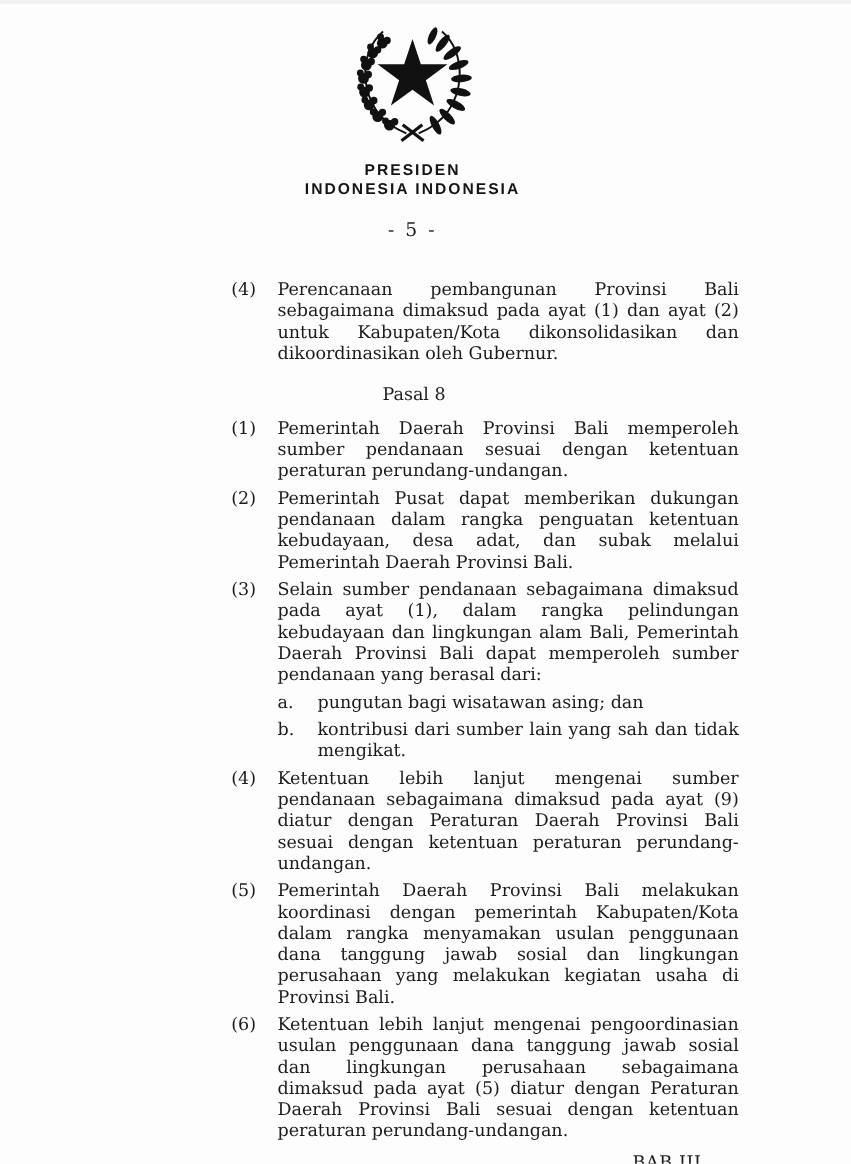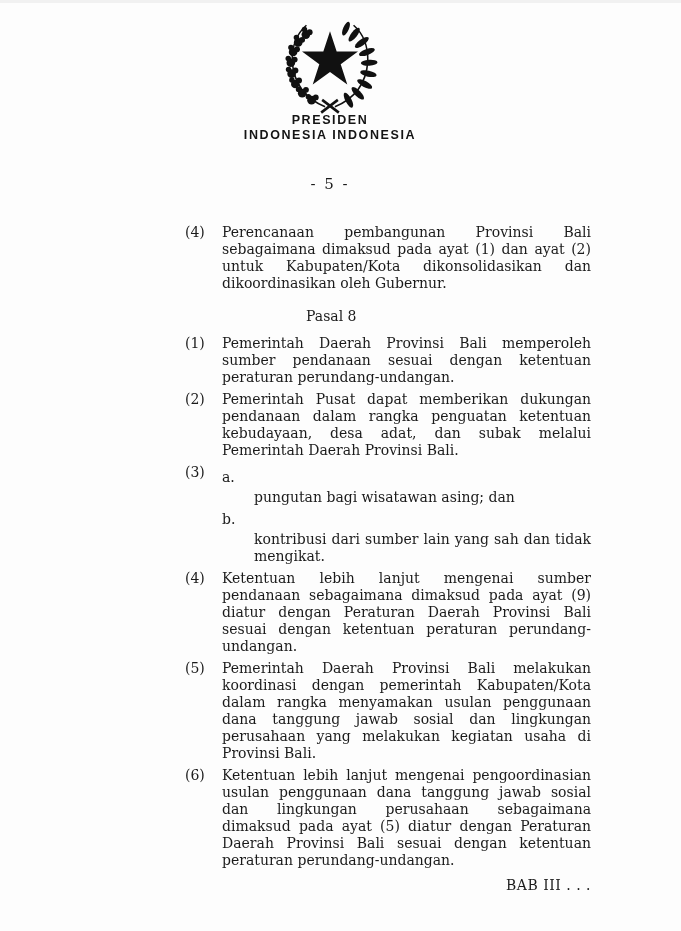--- a/index.html
+++ b/index.html
@@ -18,21 +18,21 @@
     box-sizing: border-box;
   }
   .emblem {
     position: absolute;
     left: 276px; top: 13px;
     width: 108px; height: 99px;
   }
   .emblem svg { width: 108px; height: 99px; display: block; }
   .letterhead {
     position: absolute;
-    top: 110px; left: 330px;
+    top: 126px; left: 330px;
     transform: translateX(-50%);
     text-align: center;
     font-family: "Liberation Sans", sans-serif;
     font-weight: bold;
     font-size: 12.5px;
     line-height: 14.5px;
     letter-spacing: 1.6px;
     white-space: nowrap;
     color: #141414;
   }
@@ -55,21 +55,21 @@
   .clause { display: flex; margin-bottom: 5px; }
   .clause .marker { flex: 0 0 37px; text-align: left; }
   .clause .body { flex: 1; }
   .section-heading {
     width: fit-content;
     margin: 16px 16px 10px 121px;
     text-align: left;
   }
   .subclause { display: flex; margin-top: 5px; }
   .subclause .smarker { flex: 0 0 32px; }
-  .subclause .sbody { flex: 1; margin-top: 20px; }
+  .subclause .sbody { flex: 1; }
   .italic { }
   .footer-continuation {
     text-align: right;
     margin-top: 8px;
     letter-spacing: 0.5px;
   }
 </style>
 </head>
 <body>
 
@@ -148,20 +148,21 @@
     </div>
 
     <div class="clause">
       <div class="marker">(2)</div>
       <div class="body"><span>Pemerintah Pusat dapat memberikan dukungan pendanaan dalam rangka penguatan ketentuan kebudayaan, desa adat, dan </span><span class="italic">subak</span><span> melalui Pemerintah Daerah Provinsi Bali.</span></div>
     </div>
 
     <div class="clause">
       <div class="marker">(3)</div>
       <div class="body">
+        <div>Selain sumber pendanaan sebagaimana dimaksud pada ayat (1), dalam rangka pelindungan kebudayaan dan lingkungan alam Bali, Pemerintah Daerah Provinsi Bali dapat memperoleh sumber pendanaan yang berasal dari:</div>
         <div class="subclause">
           <div class="smarker">a.</div>
           <div class="sbody">pungutan bagi wisatawan asing; dan</div>
         </div>
         <div class="subclause">
           <div class="smarker">b.</div>
           <div class="sbody">kontribusi dari sumber lain yang sah dan tidak mengikat.</div>
         </div>
       </div>
     </div>

